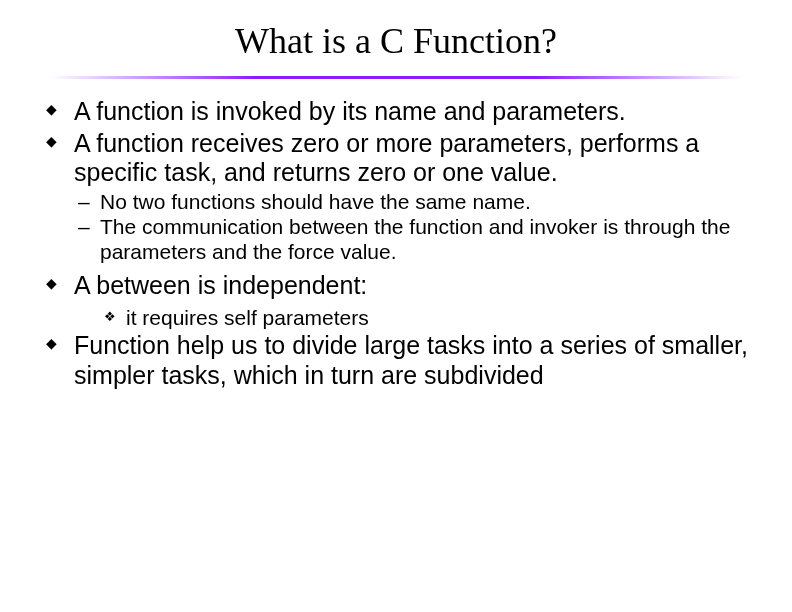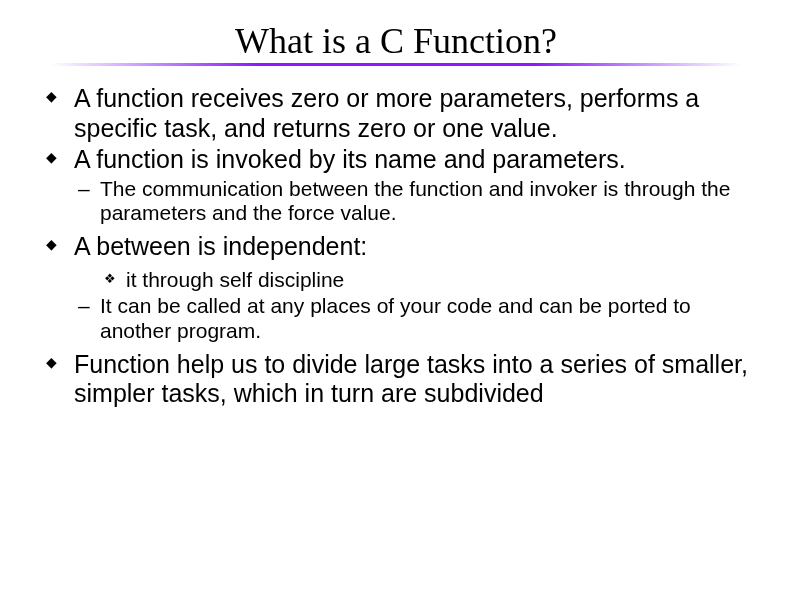--- a/index.html
+++ b/index.html
@@ -14,21 +14,21 @@
   .slide {
     width: 100%;
     height: 100%;
     padding: 20px 40px 0 40px;
   }
   .title {
     font-family: "Times New Roman", Times, serif;
     font-size: 36px;
     font-weight: normal;
     text-align: center;
-    margin-bottom: 1px;
+    margin-bottom: 14px;
   }
   .underline {
     height: 3px;
     background: linear-gradient(to right,
       rgba(128,0,255,0) 0%,
       rgba(128,0,255,0.9) 30%,
       rgba(128,0,255,0.9) 70%,
       rgba(128,0,255,0) 100%);
     margin: 0 10px 18px 10px;
     border-radius: 2px;
@@ -94,41 +94,39 @@
   .l3wrap { padding-left: 26px; }
 </style>
 </head>
 <body>
 
 <div class="slide">
   <h1 class="title">What is a C Function?</h1>
   <div class="underline"></div>
 
   <ul class="level1">
+    <li><span>A function is invoked by its name and parameters.</span></li>
     <li><span>A function receives zero or more parameters, performs a specific task, and returns zero or one value.</span></li>
-    <li><span>A function is invoked by its name and parameters.</span></li>
   </ul>
   <div class="l2wrap">
     <ul class="level2">
+      <li><span>No two functions should have the same name.</span></li>
       <li><span>The communication between the function and invoker is through the parameters and the force value.</span></li>
     </ul>
   </div>
 
   <ul class="level1">
     <li><span>A between is independent:</span></li>
   </ul>
   <div class="l2wrap">
     <ul class="level2">
     </ul>
     <div class="l3wrap">
       <ul class="level3">
-        <li><span>it through self discipline</span></li>
+        <li><span>it requires self parameters</span></li>
       </ul>
     </div>
-    <ul class="level2">
-      <li><span>It can be called at any places of your code and can be ported to another program.</span></li>
-    </ul>
   </div>
 
   <ul class="level1">
     <li><span>Function help us to divide large tasks into a series of smaller, simpler tasks, which in turn are subdivided</span></li>
   </ul>
 </div>
 
 </body></html>

